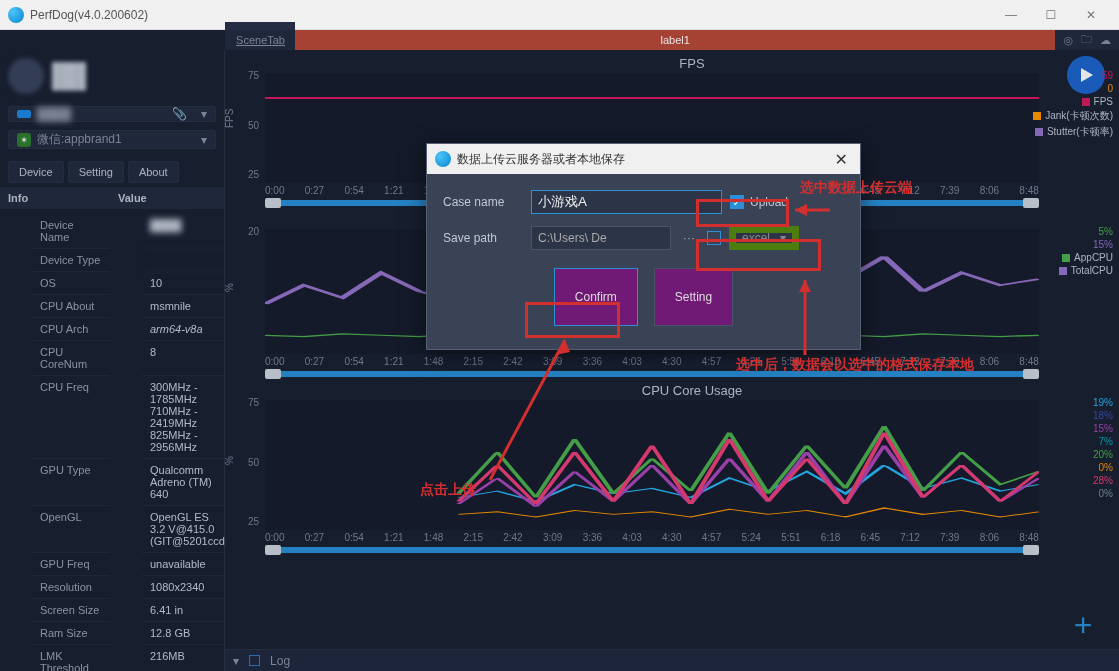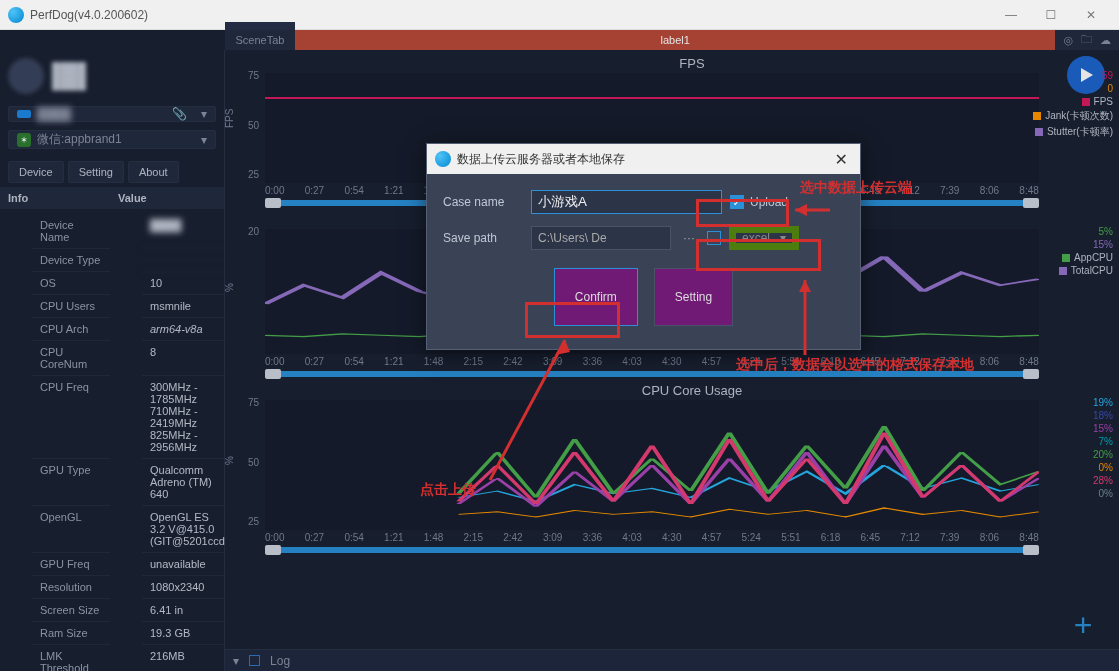--- a/index.html
+++ b/index.html
@@ -7,21 +7,21 @@
 
 
 .titlebar { height: 30px; background: #f0f0f0; display: flex; align-items: center; padding: 0 8px; color: #555; border-bottom: 1px solid #ddd; }
 .titlebar .logo { width: 16px; height: 16px; border-radius: 50%; background: radial-gradient(circle at 30% 30%, #4fc3f7, #0288d1); margin-right: 6px; }
 .titlebar .title { flex: 1; }
 .winbtns { display: flex; }
 .winbtn { width: 40px; height: 30px; display: flex; align-items: center; justify-content: center; color: #777; }
 
 
 .topbar { height: 20px; background: #1a2234; display: flex; align-items: center; font-size: 11px; }
-.scenetab { width: 70px; padding: 8px 10px; background: #232c42; color: #8a92a5; text-align: center; line-height: 20px; }
+.scenetab { width: 70px; padding: 8px 10px; background: #232c42; color: #8a92a5; text-align: right; line-height: 20px; text-decoration: underline; }
 .labelbar { flex: 1; background: #b84a3a; color: #fff; text-align: center; line-height: 20px; }
 .tool-icons { display: flex; gap: 8px; padding: 0 8px; color: #8a92a5; background:#232c42;height:20px;align-items:center;}
 
 
 .main { display: flex; height: calc(671px - 50px); }
 .sidebar { width: 225px; background: #1a2234; border-right: 1px solid #2a3348; display: flex; flex-direction: column; }
 .content { flex: 1; background: #1a2234; position: relative; overflow: hidden; }
 
 
 .user-row { display: flex; align-items: center; padding: 8px; gap: 8px; filter: blur(2px); }
@@ -147,42 +147,42 @@
       <div class="hdr">Info</div>
       <div class="hdr">Value</div>
     </div>
     <div class="info-table" id="info-rows">
         <div class="cell k">Device Name</div>
         <div class="cell blurv" style="white-space: pre-line;">████</div>
         <div class="cell k">Device Type</div>
         <div class="cell blurv" style="white-space: pre-line;"></div>
         <div class="cell k">OS</div>
         <div class="cell" style="white-space: pre-line;">10</div>
-        <div class="cell k">CPU Users</div>
+        <div class="cell k">CPU About</div>
         <div class="cell" style="white-space: pre-line;">msmnile</div>
         <div class="cell k">CPU Arch</div>
         <div class="cell" style="white-space: pre-line; font-style: italic;">arm64-v8a</div>
         <div class="cell k">CPU CoreNum</div>
         <div class="cell" style="white-space: pre-line;">8</div>
         <div class="cell k">CPU Freq</div>
         <div class="cell" style="white-space: pre-line;">300MHz - 1785MHz
 710MHz - 2419MHz
 825MHz - 2956MHz</div>
         <div class="cell k">GPU Type</div>
         <div class="cell" style="white-space: pre-line;">Qualcomm Adreno (TM) 640</div>
         <div class="cell k">OpenGL</div>
         <div class="cell" style="white-space: pre-line;">OpenGL ES 3.2 V@415.0 (GIT@5201ccd</div>
         <div class="cell k">GPU Freq</div>
         <div class="cell" style="white-space: pre-line;">unavailable</div>
         <div class="cell k">Resolution</div>
         <div class="cell" style="white-space: pre-line;">1080x2340</div>
         <div class="cell k">Screen Size</div>
         <div class="cell" style="white-space: pre-line;">6.41 in</div>
         <div class="cell k">Ram Size</div>
-        <div class="cell" style="white-space: pre-line;">19.3 GB</div>
+        <div class="cell" style="white-space: pre-line;">12.8 GB</div>
         <div class="cell k">LMK Threshold</div>
         <div class="cell" style="white-space: pre-line;">216MB</div>
       </div>
   </div>
 
   <div class="content">
     <div class="play-btn">
       <svg width="16" height="16" viewBox="0 0 16 16">
           <polygon points="3,1 15,8 3,15"></polygon>
         </svg>

